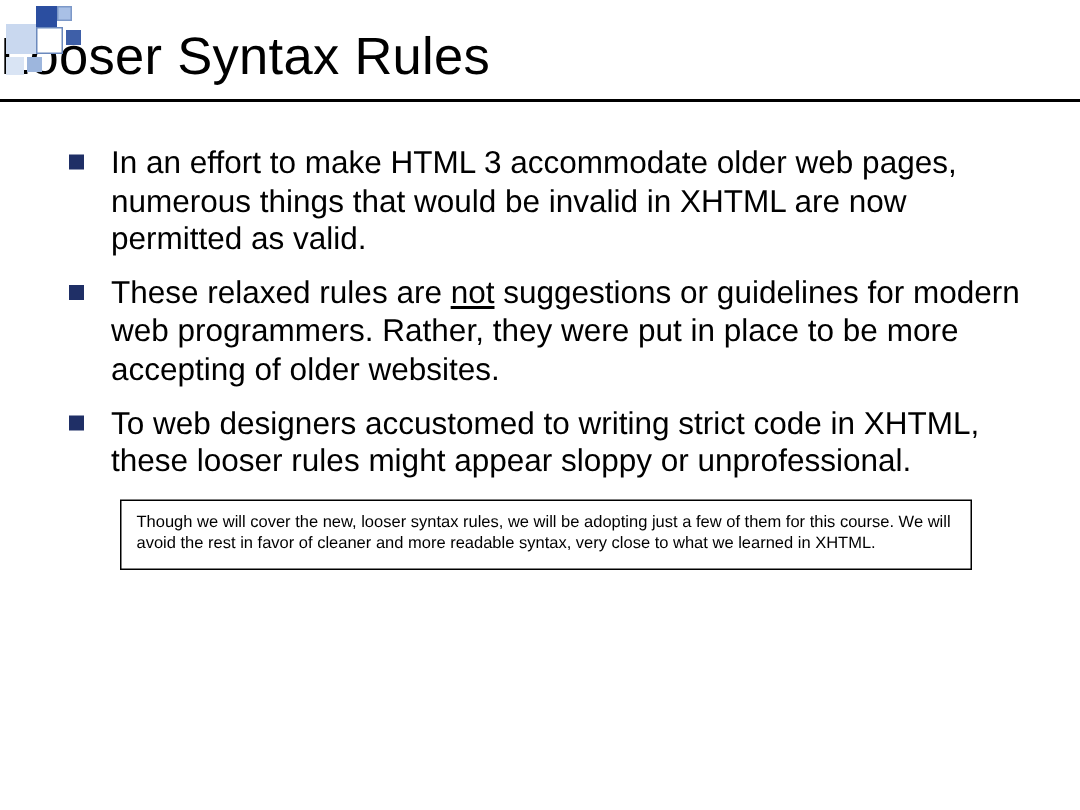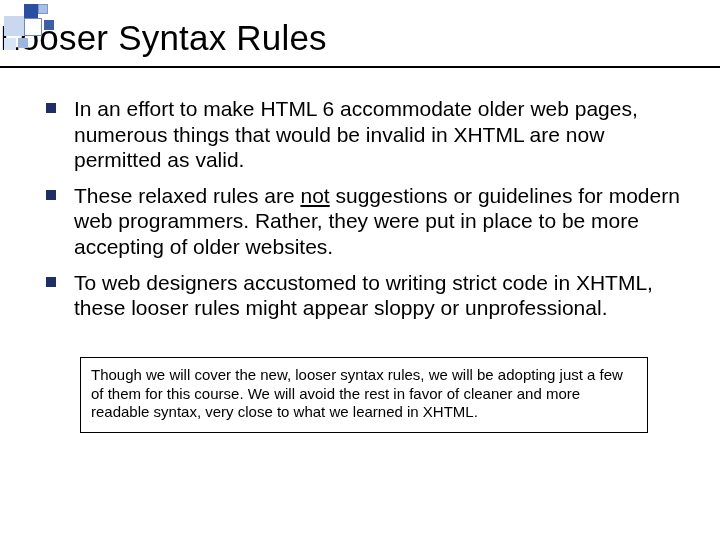--- a/index.html
+++ b/index.html
@@ -63,24 +63,24 @@
     left: 10px;
     top: 7px;
     width: 10px;
     height: 10px;
     background: #1f2f66;
   }
   .underline {
     text-decoration: underline;
   }
   .note-box {
-    margin: 36px 36px 0 44px;
+    margin: 12px 36px 0 44px;
     border: 1.5px solid #000;
     padding: 8px 10px 10px 10px;
-    font-size: 15px;
+    font-size: 11px;
     line-height: 1.25;
   }
 </style>
 </head>
 <body>
 
 <div class="slide">
 
   <div class="deco">
     <div class="sq" style="left:0;top:12px;width:20px;height:20px;background:#c9d8ef;"></div>
@@ -91,21 +91,21 @@
     <div class="sq" style="left:0;top:34px;width:12px;height:12px;background:#d9e4f4;"></div>
     <div class="sq" style="left:14px;top:34px;width:10px;height:10px;background:#9db6dd;"></div>
   </div>
 
   <h1 class="title">Looser Syntax Rules</h1>
   <hr class="rule">
 
   <div class="content">
     <ul class="bullets">
       <li>
-        <span>In an effort to make HTML 6 accommodate older web pages, numerous things that would be invalid in XHTML are now permitted as valid.</span>
+        <span>In an effort to make HTML 3 accommodate older web pages, numerous things that would be invalid in XHTML are now permitted as valid.</span>
       </li>
       <li>
         <span>These relaxed rules are </span><span class="underline">not</span><span> suggestions or guidelines for modern web programmers.  Rather, they were put in place to be more accepting of older websites.</span>
       </li>
       <li>
         <span>To web designers accustomed to writing strict code in XHTML, these looser rules might appear sloppy or unprofessional.</span>
       </li>
     </ul>
 
     <div class="note-box">

